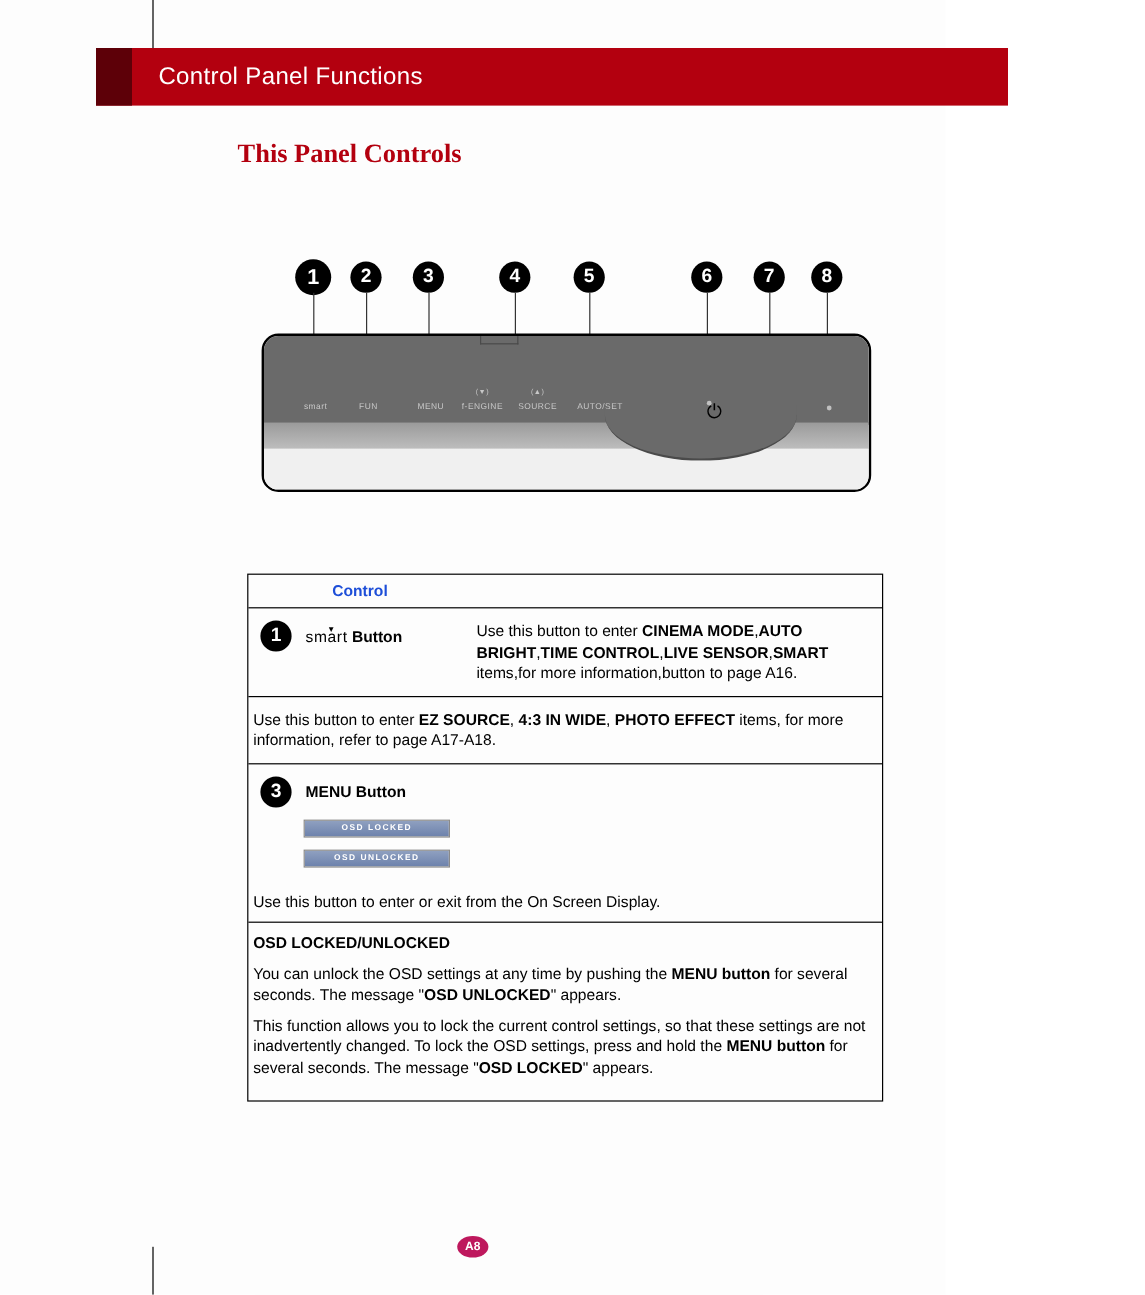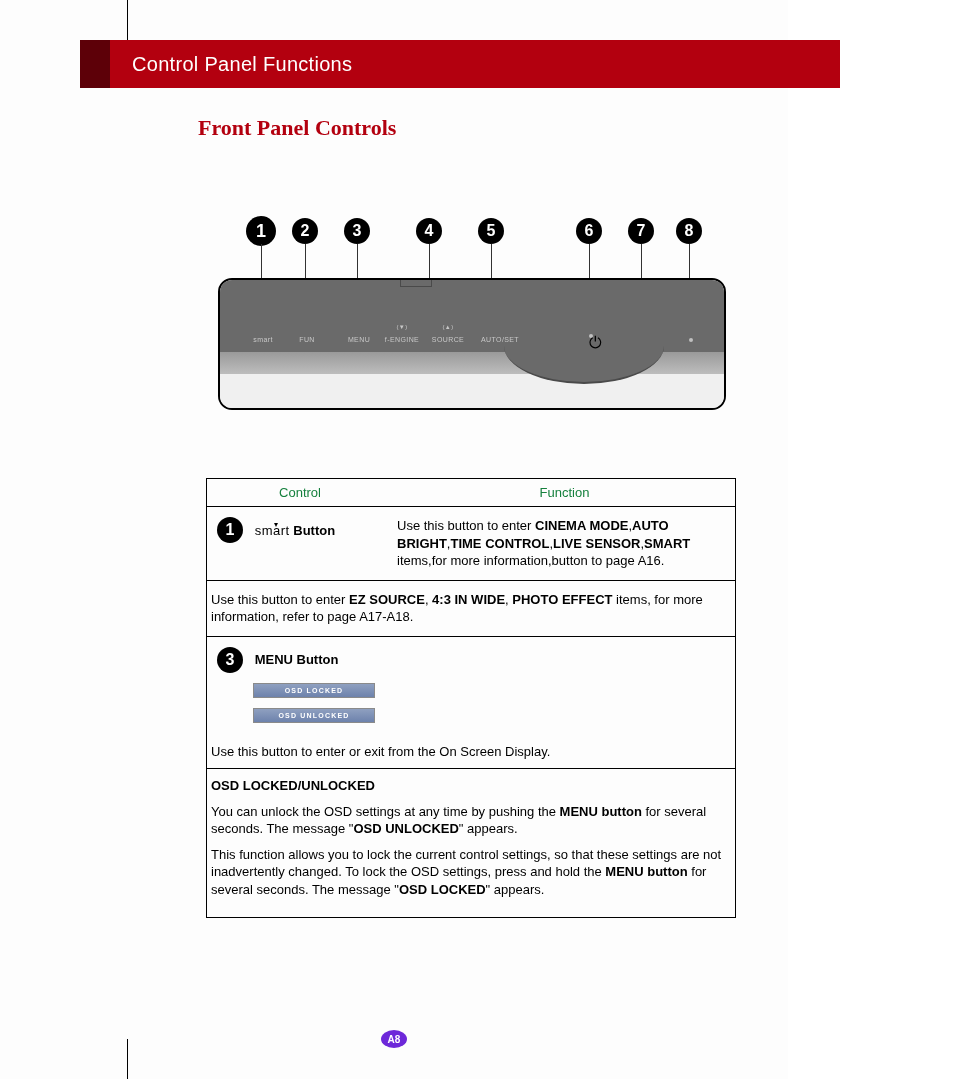--- a/index.html
+++ b/index.html
@@ -175,22 +175,22 @@
     border: 1px solid #000;
     font-size: 13px;
   }
   .tbl-head {
     display: flex;
     border-bottom: 1px solid #000;
   }
   .tbl-head > div {
     padding: 6px 0;
     text-align: center;
-    font-weight: normal;
-    color: #15803d;
+    font-weight: bold;
+    color: #1d4ed8;
     font-size: 13px;
   }
   .col-ctrl { width: 186px; }
   .col-func { flex: 1; border-left: 1px solid transparent; }
 
   .tbl-row {
     display: flex;
     border-bottom: 1px solid #000;
   }
   .tbl-row:last-child { border-bottom: none; flex-direction: column; }
@@ -245,21 +245,21 @@
   .func-block p { margin: 0 0 8px 0; }
   hr.inner { border: none; border-top: 1px solid #000; margin: 6px -12px 8px -4px; }
 
   .page-num {
     position: absolute;
     left: 50%;
     top: 1030px;
     transform: translateX(-50%);
     width: 26px;
     height: 18px;
-    background: #6d28d9;
+    background: #be185d;
     color: #fff;
     border-radius: 50%;
     display: flex;
     align-items: center;
     justify-content: center;
     font-size: 10px;
     font-weight: bold;
   }
   .bottom-tick {
     position: absolute;
@@ -274,21 +274,21 @@
 <body>
 
 <div class="page">
   <div class="top-tick"></div>
 
   <div class="header-bar">
     <div class="header-dark"></div>
     <div class="header-title">Control Panel Functions</div>
   </div>
 
-  <div class="section-title">Front Panel Controls</div>
+  <div class="section-title">This Panel Controls</div>
 
   <div class="diagram">
     <div class="callouts">
       <div class="callout big" style="left:30px">1</div>
       <div class="callout" style="left:76px">2</div>
       <div class="callout" style="left:128px">3</div>
       <div class="callout" style="left:200px">4</div>
       <div class="callout" style="left:262px">5</div>
       <div class="callout" style="left:360px">6</div>
       <div class="callout" style="left:412px">7</div>
@@ -321,21 +321,20 @@
         <span class="dev-label" style="left:280px">AUTO/SET</span>
       </div>
       <span class="pin" style="left:371px;top:54px">⏻</span>
       <span class="pin" style="left:471px"></span>
     </div>
   </div>
 
   <div class="tbl">
     <div class="tbl-head">
       <div class="col-ctrl">Control</div>
-      <div class="col-func">Function</div>
     </div>
 
     <div class="tbl-row">
       <div class="cell-ctrl">
         <span class="num-circle">1</span>
         <span class="ctrl-label">
           <span class="smart-word">sm</span><span class="smart-word" style="position:relative"><span>a</span><span style="position:absolute;left:1px;top:-3px;font-size:8px">▾</span></span><span class="smart-word">rt</span><span class="bold"> Button</span>
         </span>
       </div>
       <div class="cell-func">

